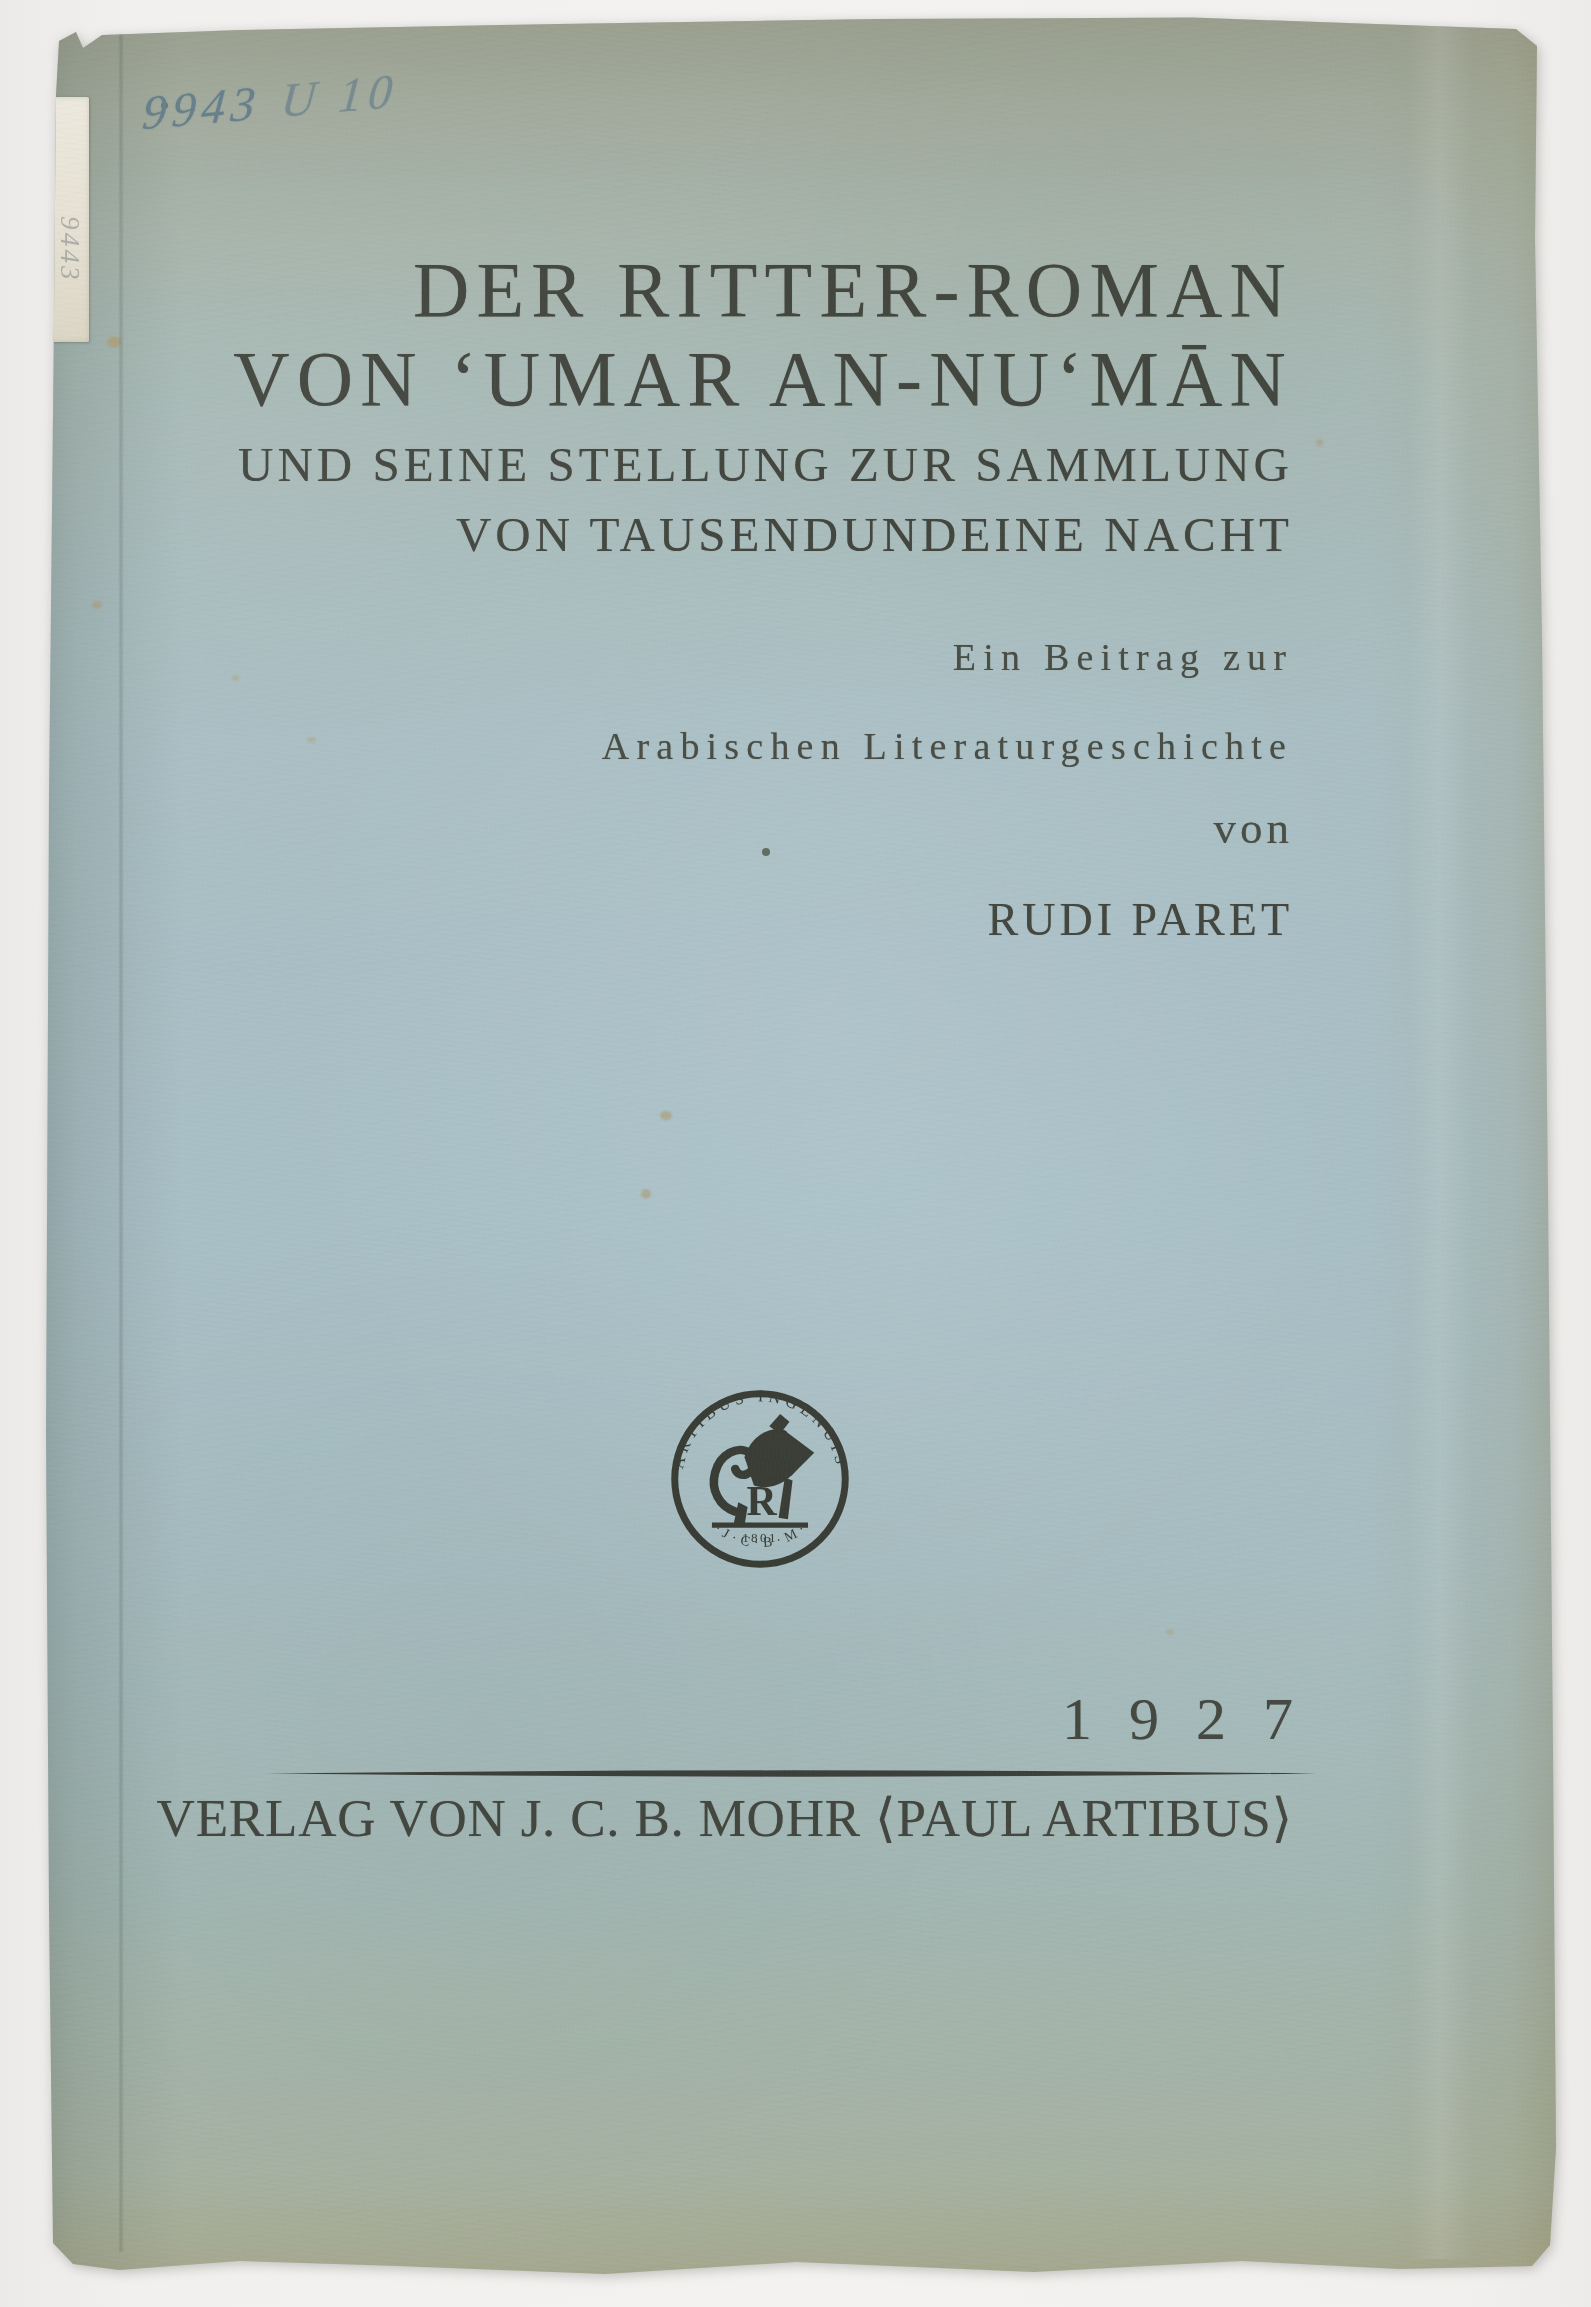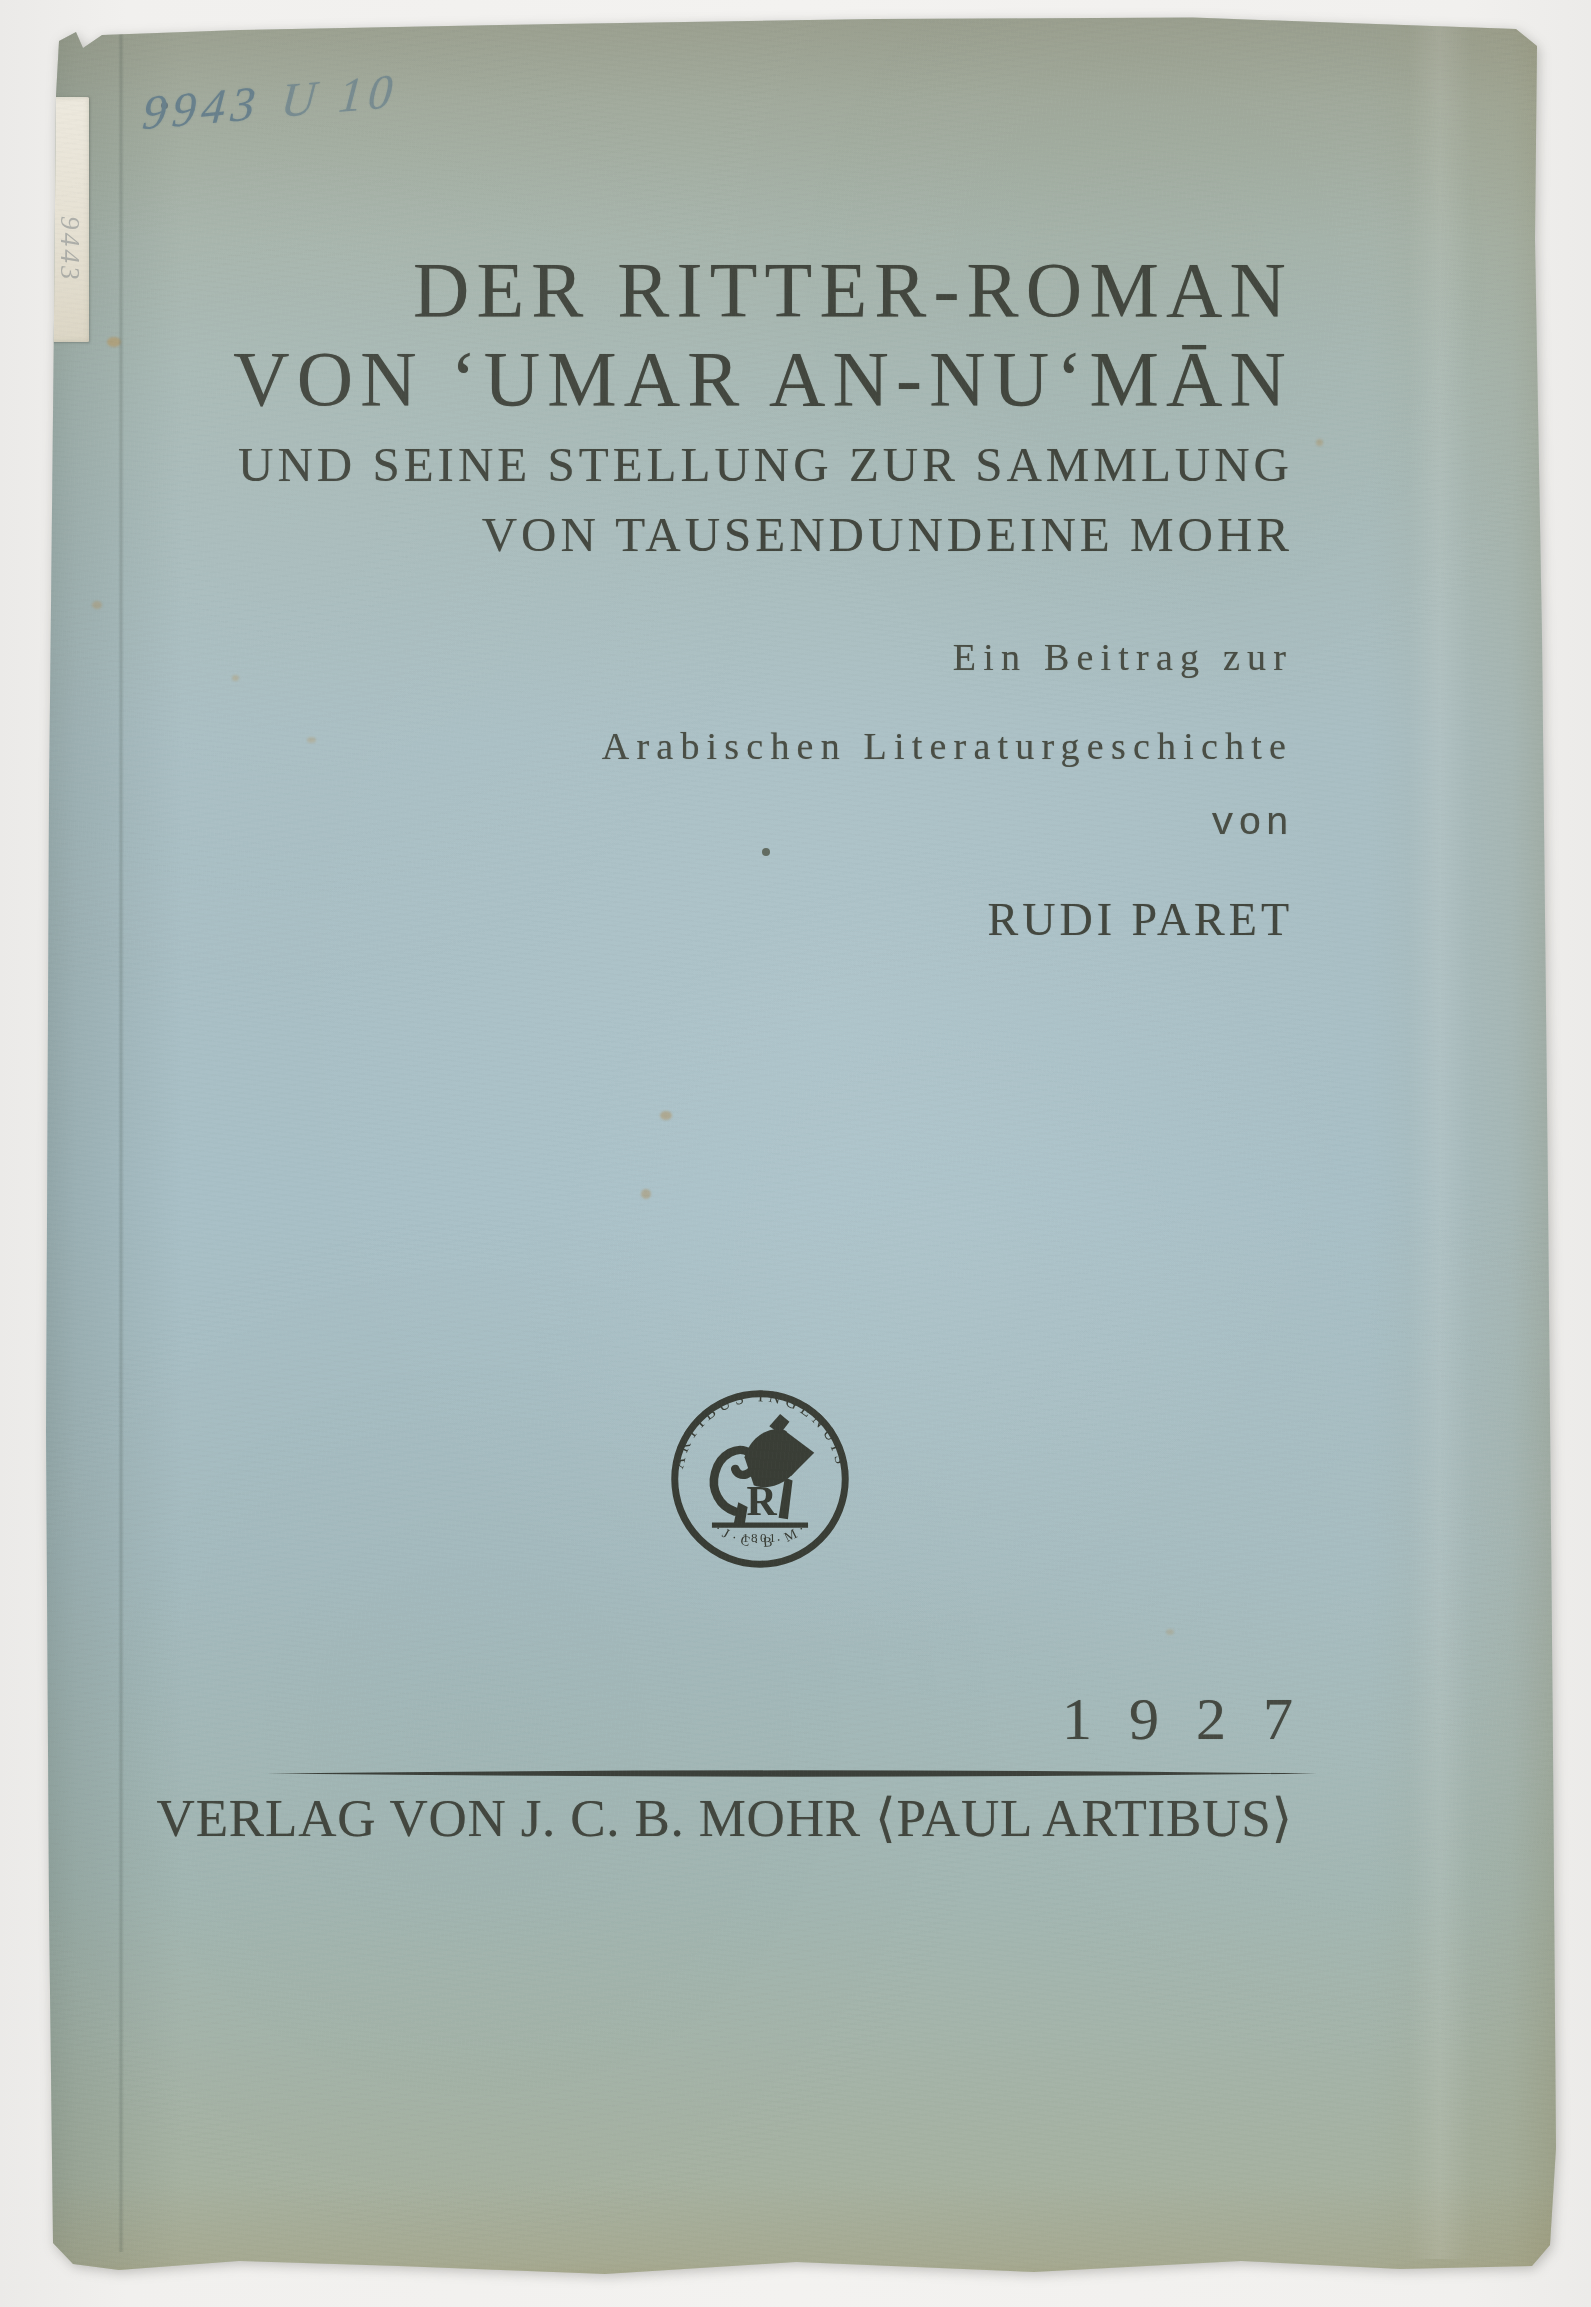--- a/index.html
+++ b/index.html
@@ -65,21 +65,21 @@
   }
   .handwriting .suffix{opacity:.72;margin-left:20.7px;}
   .hand-dot{position:absolute;left:161px;top:102px;width:7.2px;height:7.2px;border-radius:50%;
     background:#5a6c76;opacity:.8;}
 
   .typeline{position:absolute;left:0;width:1293px;text-align:right;white-space:nowrap;
     color:#43473f;text-shadow:0 0 0.8px rgba(58,62,52,.45);}
   .t-main{font-size:78px;letter-spacing:7.2px;}
   .t-sub{font-size:49px;letter-spacing:4px;}
   .t-series{font-size:38px;letter-spacing:7.2px;color:#4a4e45;}
-  .t-von{font-size:39px;letter-spacing:4px;color:#4a4e45;font-family:Liberation Mono, monospace;}
+  .t-von{font-size:45px;letter-spacing:4px;color:#4a4e45;}
   .t-author{font-size:46px;letter-spacing:4px;}
   .t-year{font-size:60px;letter-spacing:37px;padding-left:37px;}
   .t-pub{font-size:53px;letter-spacing:0.8px;}
   .t-city{font-size:41px;letter-spacing:5.6px;}
 
   .device{position:absolute;left:667px;top:1386px;width:186px;height:186px;}
   .device svg{width:100%;height:100%;}
 
   .rule-svg{position:absolute;left:267px;top:1768px;width:1050px;height:11px;}
 </style>
@@ -101,21 +101,21 @@
 
     <div class="crease-right"></div>
     <div class="crease-spine"></div>
 
     <div class="hand-dot"></div>
     <div class="handwriting"><span>9943</span><span class="suffix">U 10</span></div>
 
     <div class="typeline t-main" style="top:245px">DER RITTER-ROMAN</div>
     <div class="typeline t-main" style="top:334px">VON ‘UMAR AN-NU‘MĀN</div>
     <div class="typeline t-sub" style="top:436px">UND SEINE STELLUNG ZUR SAMMLUNG</div>
-    <div class="typeline t-sub" style="top:506px">VON TAUSENDUNDEINE MOHR</div>
+    <div class="typeline t-sub" style="top:506px">VON TAUSENDUNDEINE NACHT</div>
     <div class="typeline t-series" style="top:635px">Ein Beitrag zur</div>
     <div class="typeline t-series" style="top:724px">Arabischen Literaturgeschichte</div>
     <div class="typeline t-von" style="top:802px">von</div>
     <div class="typeline t-author" style="top:893px">RUDI PARET</div>
 
     <div class="device">
       <svg viewBox="0 0 240 240">
         <defs>
           <path id="arcTop" d="M 20,120 A 100,100 0 0 1 220,120"></path>
           <path id="arcBottom" d="M 31,146 A 95,95 0 0 0 209,146"></path>

